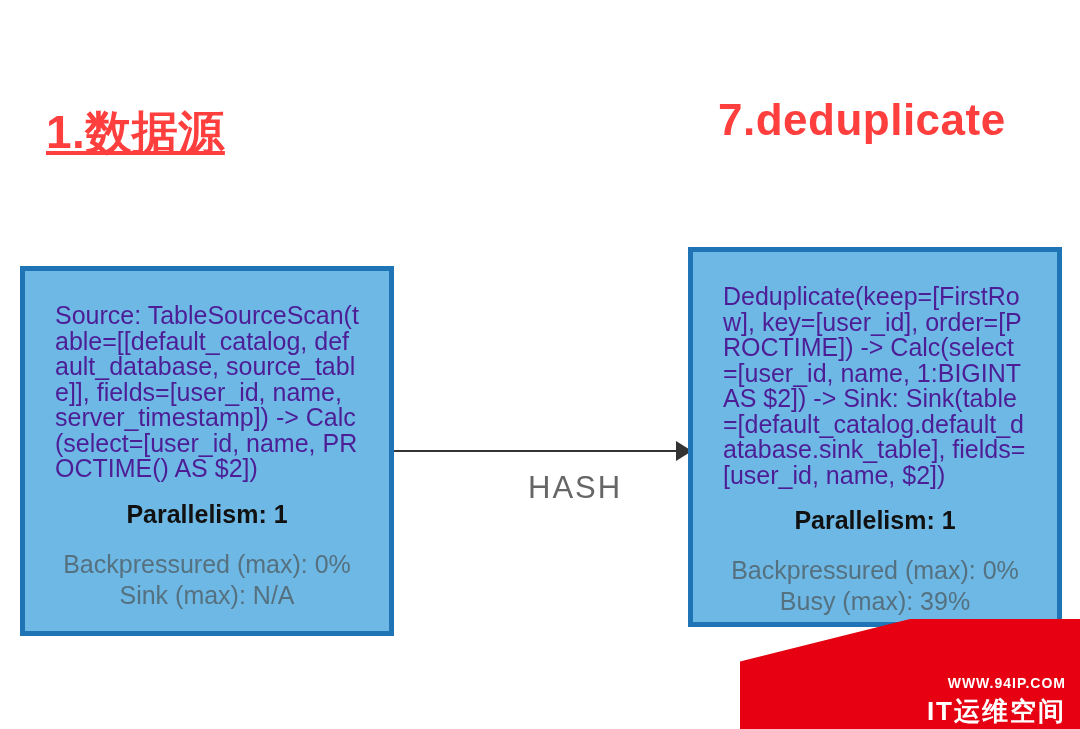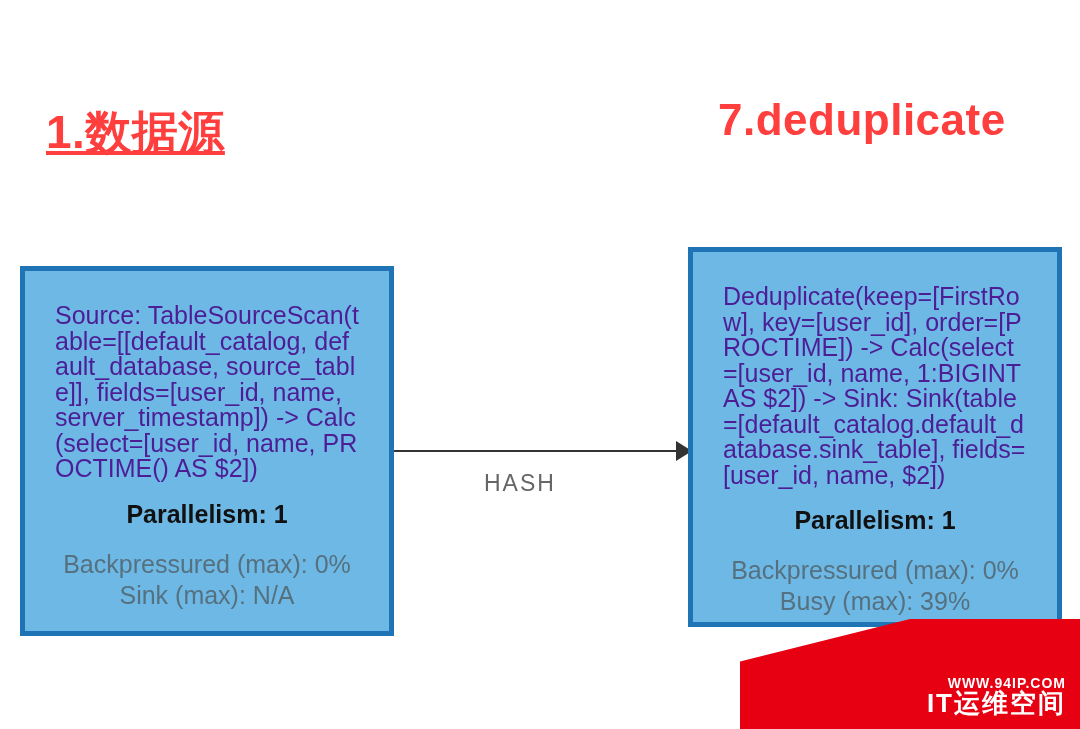--- a/index.html
+++ b/index.html
@@ -18,21 +18,21 @@
     color: #111;
   }
   .node-1 { left: 20px; top: 266px; width: 374px; height: 370px; }
   .node-2 { left: 688px; top: 247px; width: 374px; height: 380px; }
 
   .node-desc { font-size: 25px; line-height: 1.02; font-weight: 500; word-break: break-all; color: #4c1d95; }
   .node-para { font-size: 25px; font-weight: 800; text-align: center; margin-top: 18px; color: #111; }
   .node-metric { font-size: 25px; font-weight: 500; text-align: center; color: #55717f; margin-top: 20px; line-height: 1.25; }
   .node-metric .m2 { display:block; }
 
-  .edge-label { position: absolute; left: 484px; top: 470px; font-size: 23px; color: #666; letter-spacing: 2px; }
+  .edge-label { position: absolute; left: 528px; top: 470px; font-size: 31px; color: #666; letter-spacing: 2px; }
   .arrow-line { position: absolute; left: 394px; top: 450px; width: 290px; height: 2px; background: #333; }
   .arrow-head {
     position: absolute; left: 676px; top: 441px;
     width: 0; height: 0;
     border-top: 10px solid transparent;
     border-bottom: 10px solid transparent;
     border-left: 16px solid #333;
   }
 
   .ribbon {
@@ -43,21 +43,21 @@
     position: absolute; right: -40px; bottom: -70px;
     width: 420px; height: 180px;
     background: #e60012;
     transform: skewY(-14deg);
   }
   .ribbon-text1 {
     position: absolute; right: 14px; bottom: 38px;
     color: #fff; font-weight: 700; font-size: 14px; letter-spacing: 1px;
   }
   .ribbon-text2 {
-    position: absolute; right: 14px; bottom: 8px;
+    position: absolute; right: 14px; bottom: 0;
     color: #fff; font-weight: 800; font-size: 26px; letter-spacing: 2px;
   }
 
   .wm-icon { position: absolute; right: 196px; bottom: 62px; width: 30px; height: 30px; opacity: 0.55; }
   .wm-text { position: absolute; right: 162px; bottom: 58px; color: #888; font-size: 22px; font-weight: 600; opacity: 0.6; }
 
 </style>
 </head>
 <body>
 

